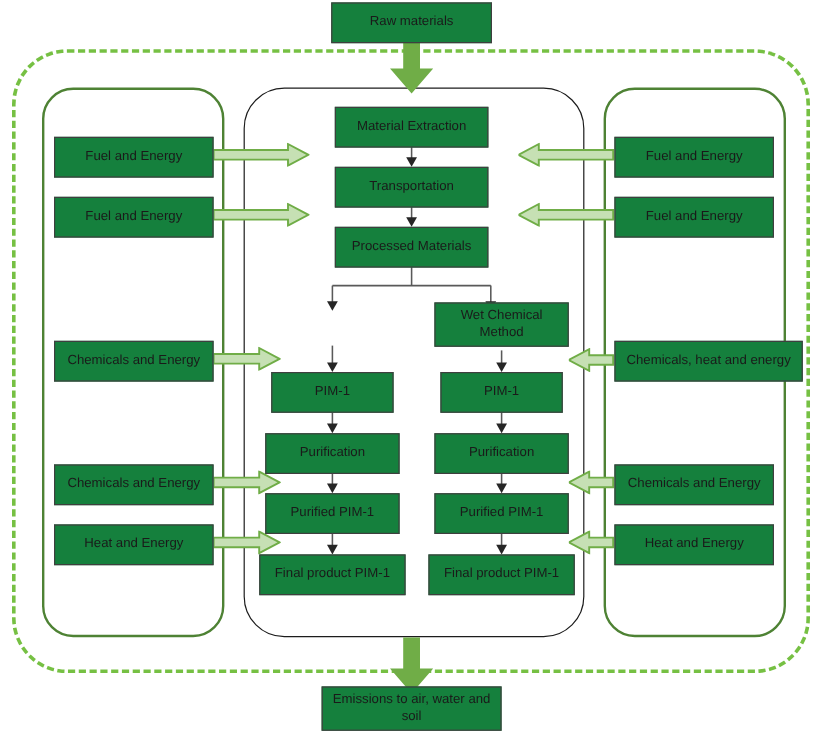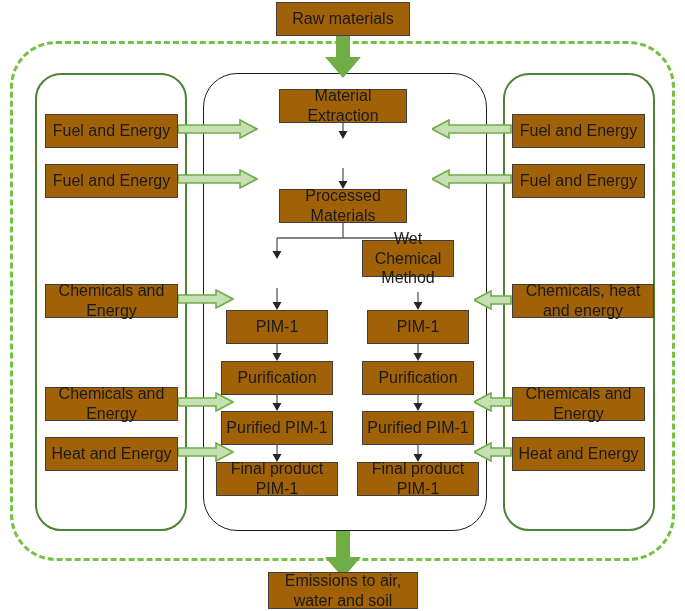--- a/index.html
+++ b/index.html
@@ -15,27 +15,27 @@
     width: 685px;
     height: 611px;
     background: #ffffff;
     overflow: hidden;
   }
 
   
   .pbox {
     position: absolute;
     box-sizing: border-box;
-    background: #a16207;
+    background: #15803d;
     border: 1.4px solid #3f3f3f;
     display: flex;
     align-items: center;
     justify-content: center;
     text-align: center;
-    font-size: 16px;
+    font-size: 11px;
     color: #1a1a1a;
     line-height: 1.22;
     padding: 16px 4px;
     z-index: 6;
   }
 
   
   .dashed-boundary {
     position: absolute;
     box-sizing: border-box;
@@ -107,20 +107,23 @@
   </div>
 
   <div class="pbox" style="left:279px; top:89px; width:128px; height:29px;">
     <span>Material Extraction</span>
   </div>
 
   <div class="pbox" style="left:268px; top:572px; width:150px; height:37px;">
     <span>Emissions to air, water and soil</span>
   </div>
 
+  <div class="pbox" style="left:279px; top:139px; width:128px; height:29px;">
+    <span>Transportation</span>
+  </div>
 
   <div class="pbox" style="left:279px; top:189px; width:128px; height:29px;">
     <span>Processed Materials</span>
   </div>
 
   <div class="conn" style="left:337px; top:118px;">
     <svg width="12" height="22">
       <line x1="6" y1="0" x2="6" y2="14" stroke="#595959" stroke-width="1.3"></line>
       <polygon points="1.5,13 10.5,13 6,21" fill="#262626"></polygon>
     </svg>
@@ -179,21 +182,21 @@
         <polygon points="1.5,13 10.5,13 6,21" fill="#262626"></polygon>
       </svg>
   </div>
   <div class="conn" style="left:271px; top:440px;">
     <svg width="12" height="23">
         <line x1="6" y1="0" x2="6" y2="15" stroke="#595959" stroke-width="1.3"></line>
         <polygon points="1.5,14 10.5,14 6,22" fill="#262626"></polygon>
       </svg>
   </div>
 
-  <div class="pbox" style="left:362px; top:240px; width:92px; height:37px;align-items:center;">
+  <div class="pbox" style="left:362px; top:252px; width:112px; height:37px;align-items:center;">
     <span>Wet Chemical Method</span>
   </div>
 
   <div class="pbox" style="left:367px; top:310px; width:102px; height:29px;">
     <span>PIM-1</span>
   </div>
 
   <div class="pbox" style="left:362px; top:361px; width:112px; height:29px;">
     <span>Purification</span>
   </div>
@@ -272,21 +275,21 @@
       <polygon points="0,6 38,6 38,1 55,10 38,19 38,14 0,14" fill="#C6E0B4" stroke="#70AD47" stroke-width="1.6" stroke-linejoin="miter"></polygon>
     </svg>
   </div>
 
   <div class="pbox" style="left:512px; top:114px; width:133px; height:29px;">
     <span>Fuel and Energy</span>
   </div>
   <div class="pbox" style="left:512px; top:164px; width:133px; height:29px;">
     <span>Fuel and Energy</span>
   </div>
-  <div class="pbox" style="left:512px; top:284px; width:142px; height:34px;">
+  <div class="pbox" style="left:512px; top:284px; width:157px; height:34px;">
     <span>Chemicals, heat and energy</span>
   </div>
   <div class="pbox" style="left:512px; top:387px; width:133px; height:29px;">
     <span>Chemicals and Energy</span>
   </div>
   <div class="pbox" style="left:512px; top:437px; width:133px; height:29px;">
     <span>Heat and Energy</span>
   </div>
 
   <div class="greenarrow hollow-arrow" style="left:432px; top:119px;">

